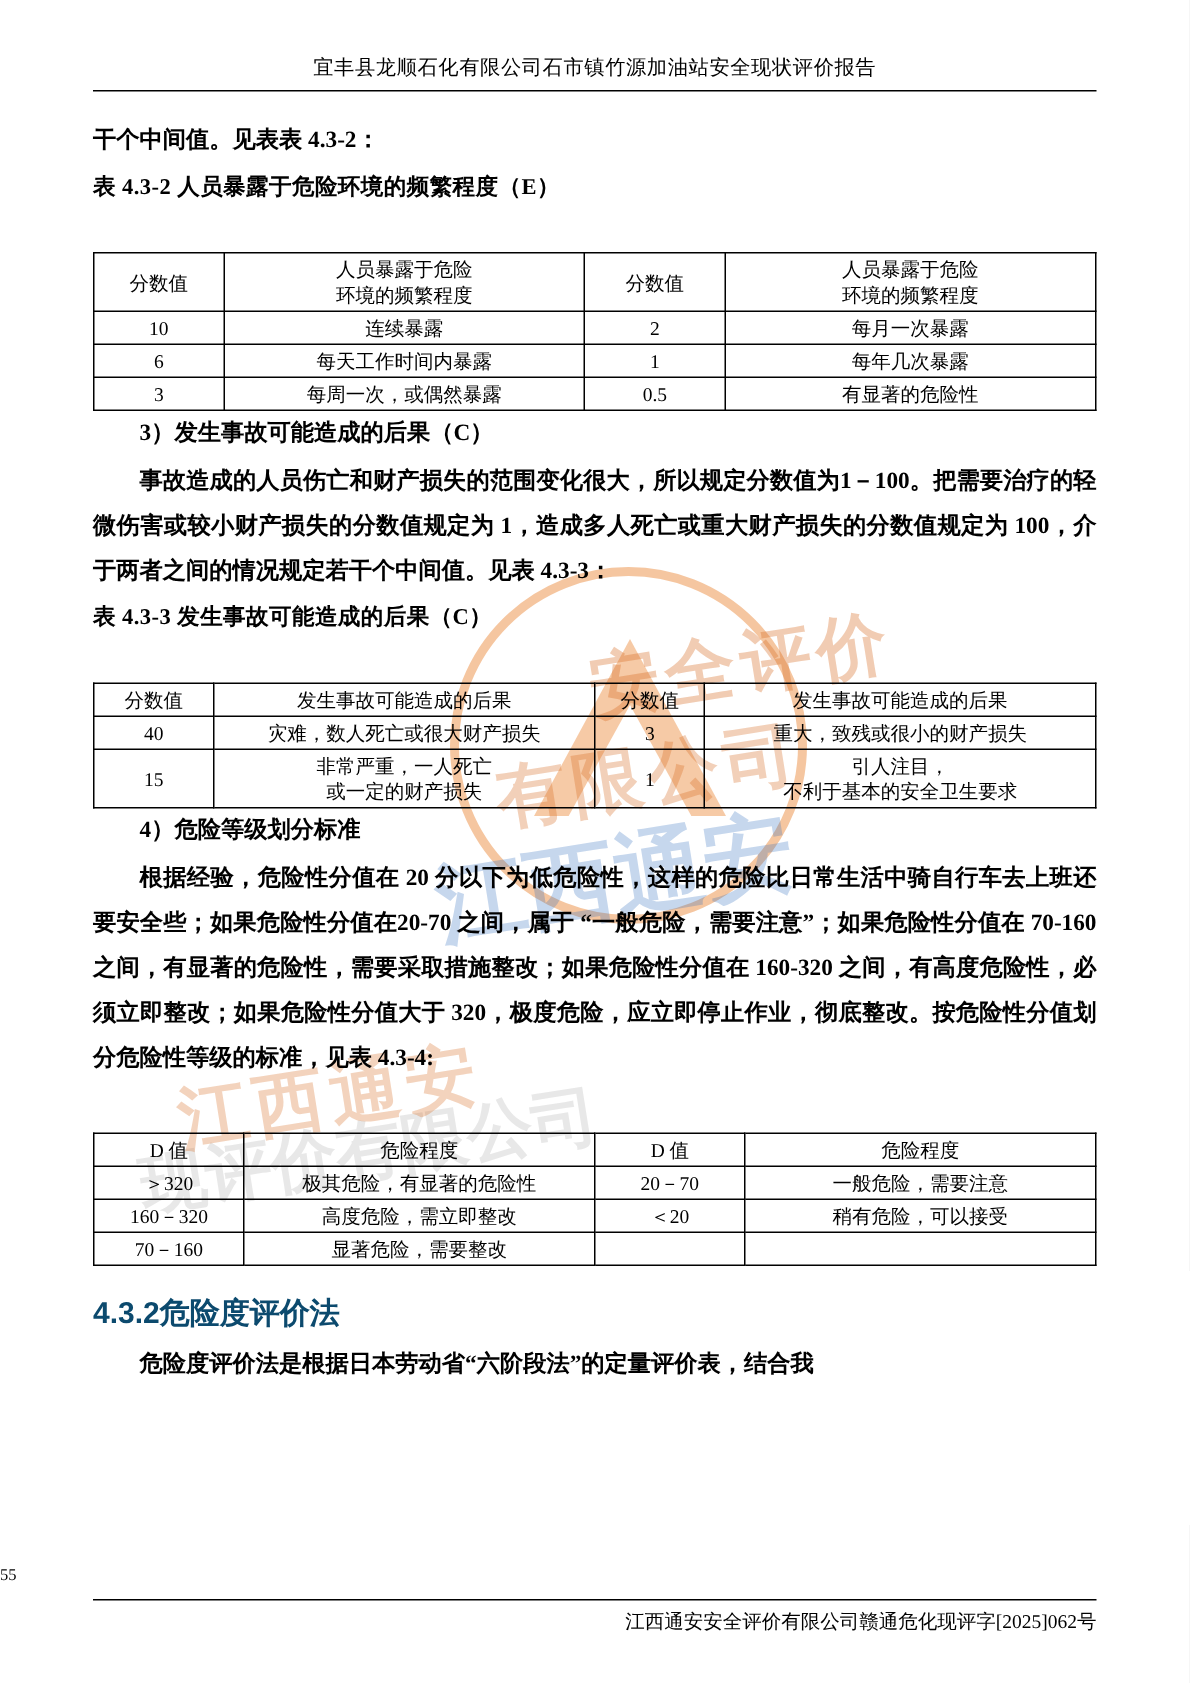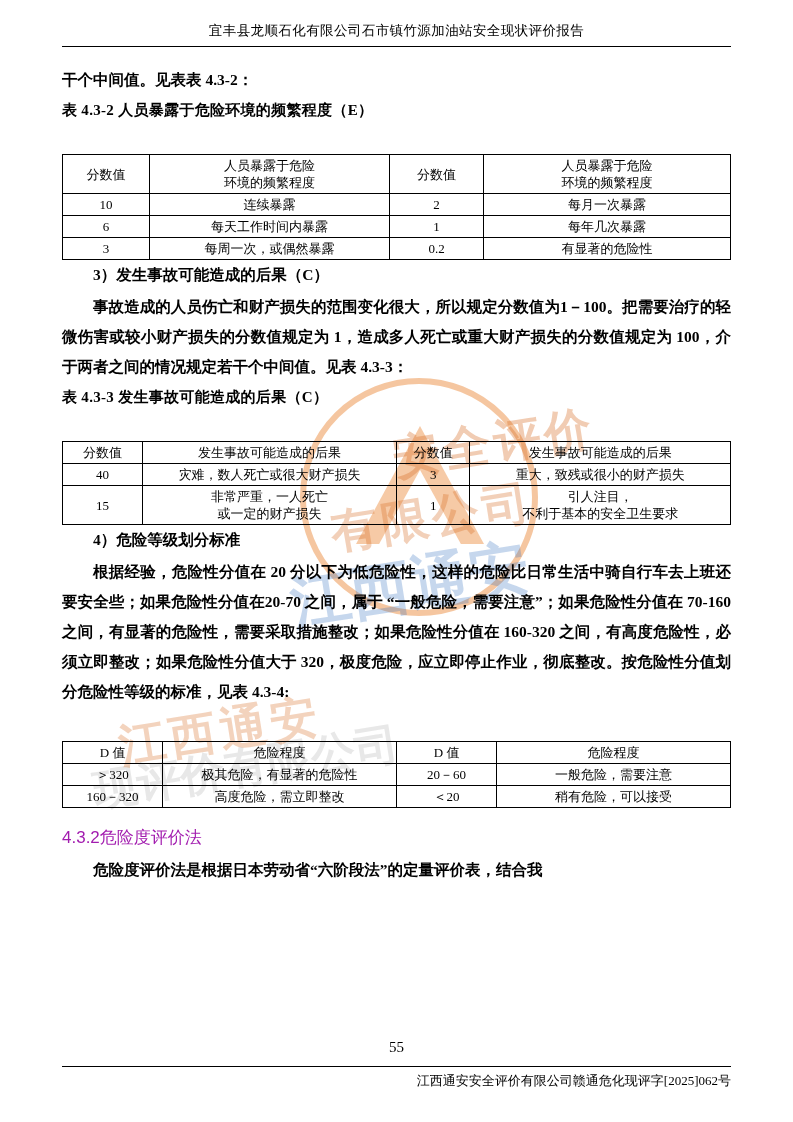--- a/index.html
+++ b/index.html
@@ -14,21 +14,21 @@
     margin: 0 auto;
     background: #ffffff;
     font-family: "Liberation Serif", "DejaVu Serif", serif;
     color: #000000;
     overflow: hidden;
     box-sizing: border-box;
   }
   .content {
     position: relative;
     z-index: 2;
-    padding: 22px 62px 0 62px;
+    padding: 36px 62px 0 62px;
   }
   
   .doc-header {
     text-align: center;
     font-size: 13.5px;
     letter-spacing: 0.4px;
     padding-bottom: 6px;
   }
   .header-rule {
     border-bottom: 1.2px solid #000;
@@ -81,33 +81,32 @@
   .t433 col.c3 { width: 11%; }
   .t433 col.c4 { width: 39%; }
   
   .t434 col.c1 { width: 15%; }
   .t434 col.c2 { width: 35%; }
   .t434 col.c3 { width: 15%; }
   .t434 col.c4 { width: 35%; }
   
   h2.sec {
     font-family: "Liberation Sans", sans-serif;
-    font-size: 17px;
-    font-weight: normal;
-    color: #a21caf;
+    font-size: 20px;
+    font-weight: bold;
+    color: #0c4a6e;
     margin: 18px 0 6px 0;
   }
   
   .pagenum {
     position: absolute;
     left: 0;
     right: 0;
     bottom: 66px;
-    text-align: center;
-    font-size: 15px;
+    font-size: 11px;
     z-index: 2;
   }
   .footer {
     position: absolute;
     left: 62px;
     right: 62px;
     bottom: 32px;
     z-index: 2;
     font-size: 13px;
   }
@@ -249,21 +248,21 @@
         </tr>
         <tr>
           <td>6</td>
           <td>每天工作时间内暴露</td>
           <td>1</td>
           <td>每年几次暴露</td>
         </tr>
         <tr>
           <td>3</td>
           <td>每周一次，或偶然暴露</td>
-          <td>0.2</td>
+          <td>0.5</td>
           <td>有显著的危险性</td>
         </tr>
       </tbody>
     </table>
 
     <p class="body indent">3）发生事故可能造成的后果（C）</p>
     <p class="body indent">事故造成的人员伤亡和财产损失的范围变化很大，所以规定分数值为1－100。把需要治疗的轻微伤害或较小财产损失的分数值规定为 1，造成多人死亡或重大财产损失的分数值规定为 100，介于两者之间的情况规定若干个中间值。见表 4.3-3：</p>
 
     <div class="tbl-caption">表 4.3-3  发生事故可能造成的后果（C）</div>
     <table class="doc t433">
@@ -314,28 +313,34 @@
       <tbody>
         <tr>
           <td class="hd">D 值</td>
           <td class="hd">危险程度</td>
           <td class="hd">D 值</td>
           <td class="hd">危险程度</td>
         </tr>
         <tr>
           <td>＞320</td>
           <td>极其危险，有显著的危险性</td>
-          <td>20－60</td>
+          <td>20－70</td>
           <td>一般危险，需要注意</td>
         </tr>
         <tr>
           <td>160－320</td>
           <td>高度危险，需立即整改</td>
           <td>＜20</td>
           <td>稍有危险，可以接受</td>
+        </tr>
+        <tr>
+          <td>70－160</td>
+          <td>显著危险，需要整改</td>
+          <td></td>
+          <td></td>
         </tr>
       </tbody>
     </table>
 
     <h2 class="sec">4.3.2危险度评价法</h2>
     <p class="body indent">危险度评价法是根据日本劳动省“六阶段法”的定量评价表，结合我</p>
 
   </div>
 
   <div class="pagenum">55</div>

